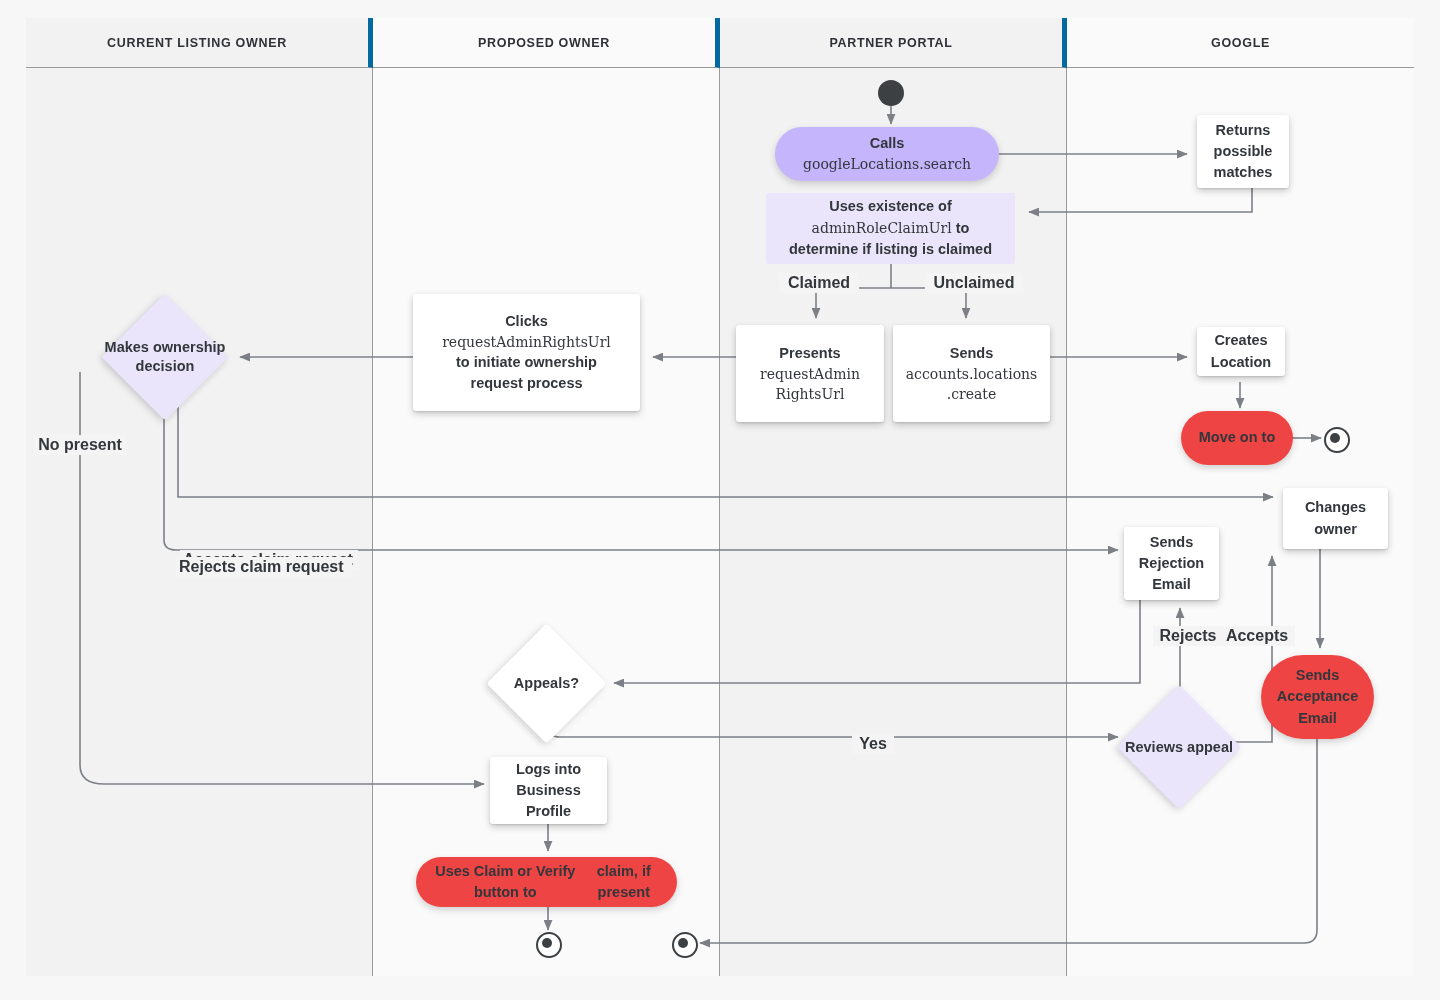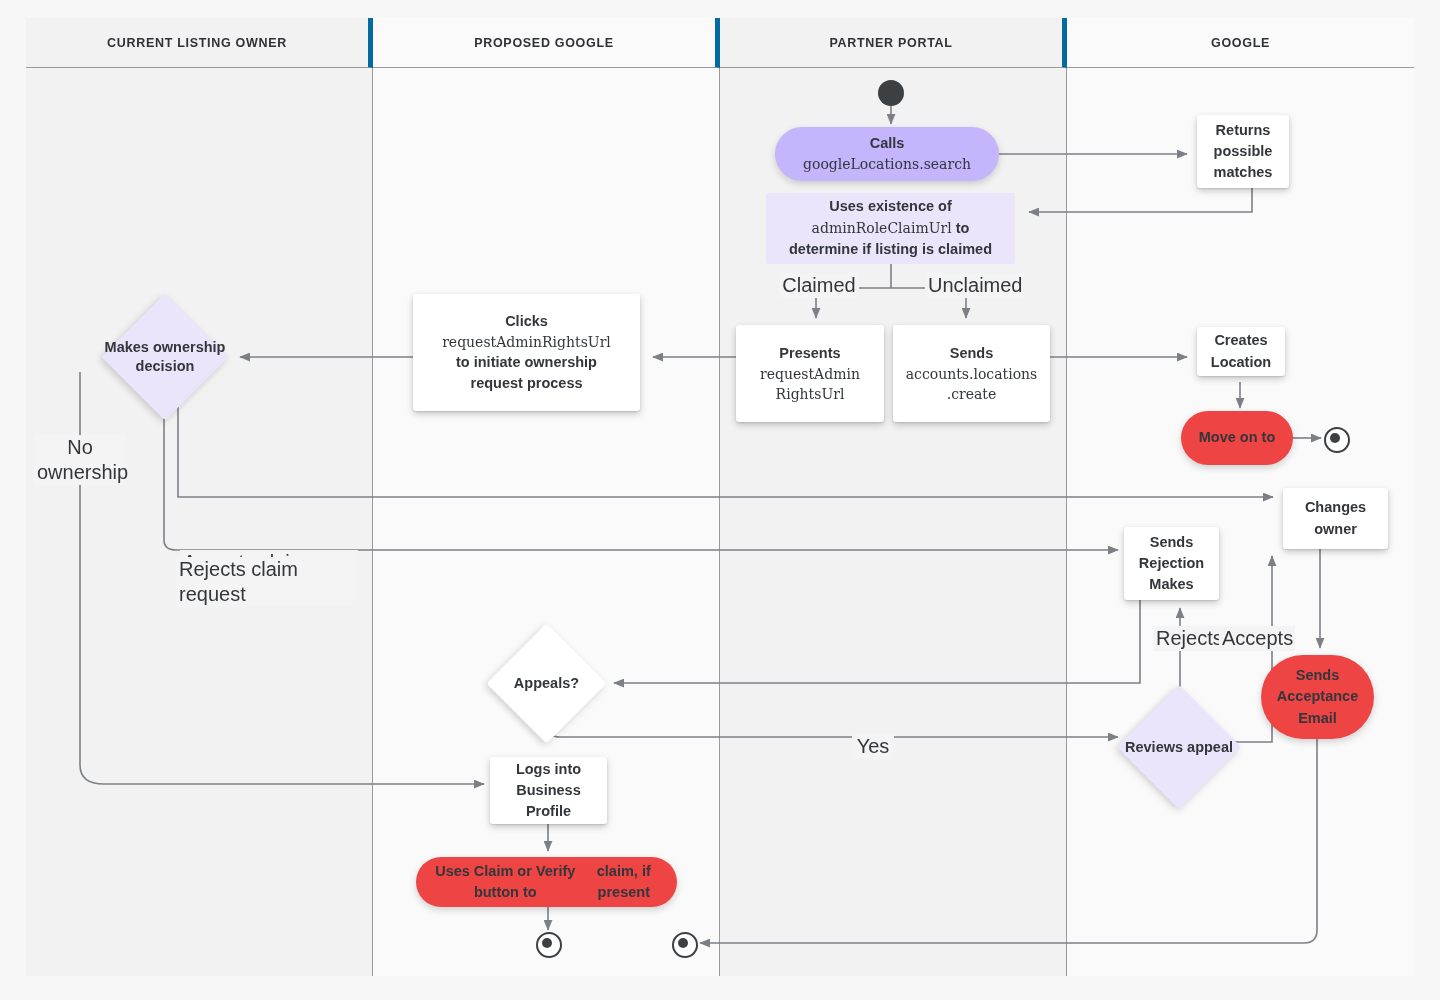--- a/index.html
+++ b/index.html
@@ -50,40 +50,40 @@
 
   
   .startdot{position:absolute;width:26px;height:26px;border-radius:50%;
             background:#3c4043;z-index:5;}
   .enddot{position:absolute;width:22px;height:22px;border-radius:50%;
           border:2px solid #3c4043;background:#fff;z-index:5;}
   .enddot::after{content:"";position:absolute;left:4px;top:4px;width:10px;height:10px;
           border-radius:50%;background:#3c4043;}
 
   
-  .elabel{position:absolute;font-size:20px;font-weight:400;color:#33363b;
+  .elabel{position:absolute;font-size:16px;font-weight:700;color:#33363b;
           background:#f4f4f4;padding:0 3px;line-height:1.25;text-align:center;z-index:6;}
 </style>
 </head>
 <body>
 
 <div id="stage">
 
   <div class="frame"></div>
 
   <div class="lane-body lane-alt" style="left:26px;width:347px;"></div>
   <div class="lane-body lane-white" style="left:373px;width:347px;"></div>
   <div class="lane-body lane-alt" style="left:720px;width:347px;"></div>
   <div class="lane-body lane-white lane-last" style="left:1067px;width:347px;"></div>
 
   <div class="lane-head alt" style="left:26px;width:347px;">
     <span>CURRENT LISTING OWNER</span>
   </div>
   <div class="lane-head white" style="left:373px;width:347px;">
-    <span>PROPOSED GOOGLE</span>
+    <span>PROPOSED OWNER</span>
   </div>
   <div class="lane-head alt" style="left:720px;width:347px;">
     <span>PARTNER PORTAL</span>
   </div>
   <div class="lane-head white lane-last" style="left:1067px;width:347px;">
     <span>GOOGLE</span>
   </div>
 
   <svg class="edges" viewBox="0 0 1440 1000">
     <defs>
@@ -187,21 +187,21 @@
     <span>Move on to</span>
   </div>
 
   <div class="enddot" style="left:1324px;top:427px;"></div>
 
   <div class="node rect" style="left:1283px;top:488px;width:105px;height:61px;">
     <span>Changes owner</span>
   </div>
 
   <div class="node rect" style="left:1124px;top:527px;width:95px;height:73px;">
-    <span>Sends Rejection Makes</span>
+    <span>Sends Rejection Email</span>
   </div>
 
   <div class="node pill pink" style="left:1261px;top:655px;width:113px;height:84px;">
     <span>Sends Acceptance Email</span>
   </div>
 
   <div class="diamond white" style="left:504px;top:641px;width:85px;height:85px;">
     <div class="shape"></div>
     <div class="txt" style="left:-10px;right:-10px;">Appeals?</div>
   </div>
@@ -218,20 +218,20 @@
   <div class="node pill pink" style="left:416px;top:857px;width:261px;height:50px;flex-direction:row;">
     <div>Uses Claim or Verify button to</div>
     <div>claim, if present</div>
   </div>
 
   <div class="enddot" style="left:536px;top:932px;"></div>
   <div class="enddot" style="left:672px;top:932px;"></div>
 
   <div class="elabel" style="left:779px;top:273px;width:74px;">Claimed</div>
   <div class="elabel" style="left:925px;top:273px;width:92px;">Unclaimed</div>
-  <div class="elabel" style="left:34px;top:435px;width:86px;">No ownership</div>
+  <div class="elabel" style="left:34px;top:435px;width:86px;">No present</div>
   <div class="elabel" style="left:180px;top:505px;width:172px;text-align:left;margin-top:45px;">Accepts claim request</div>
   <div class="elabel" style="left:176px;top:557px;width:170px;text-align:left;">Rejects claim request</div>
   <div class="elabel" style="left:1153px;top:626px;width:64px;">Rejects</div>
   <div class="elabel" style="left:1219px;top:626px;width:70px;">Accepts</div>
   <div class="elabel" style="left:852px;top:734px;width:36px;">Yes</div>
 
 </div>
 
 </body></html>

